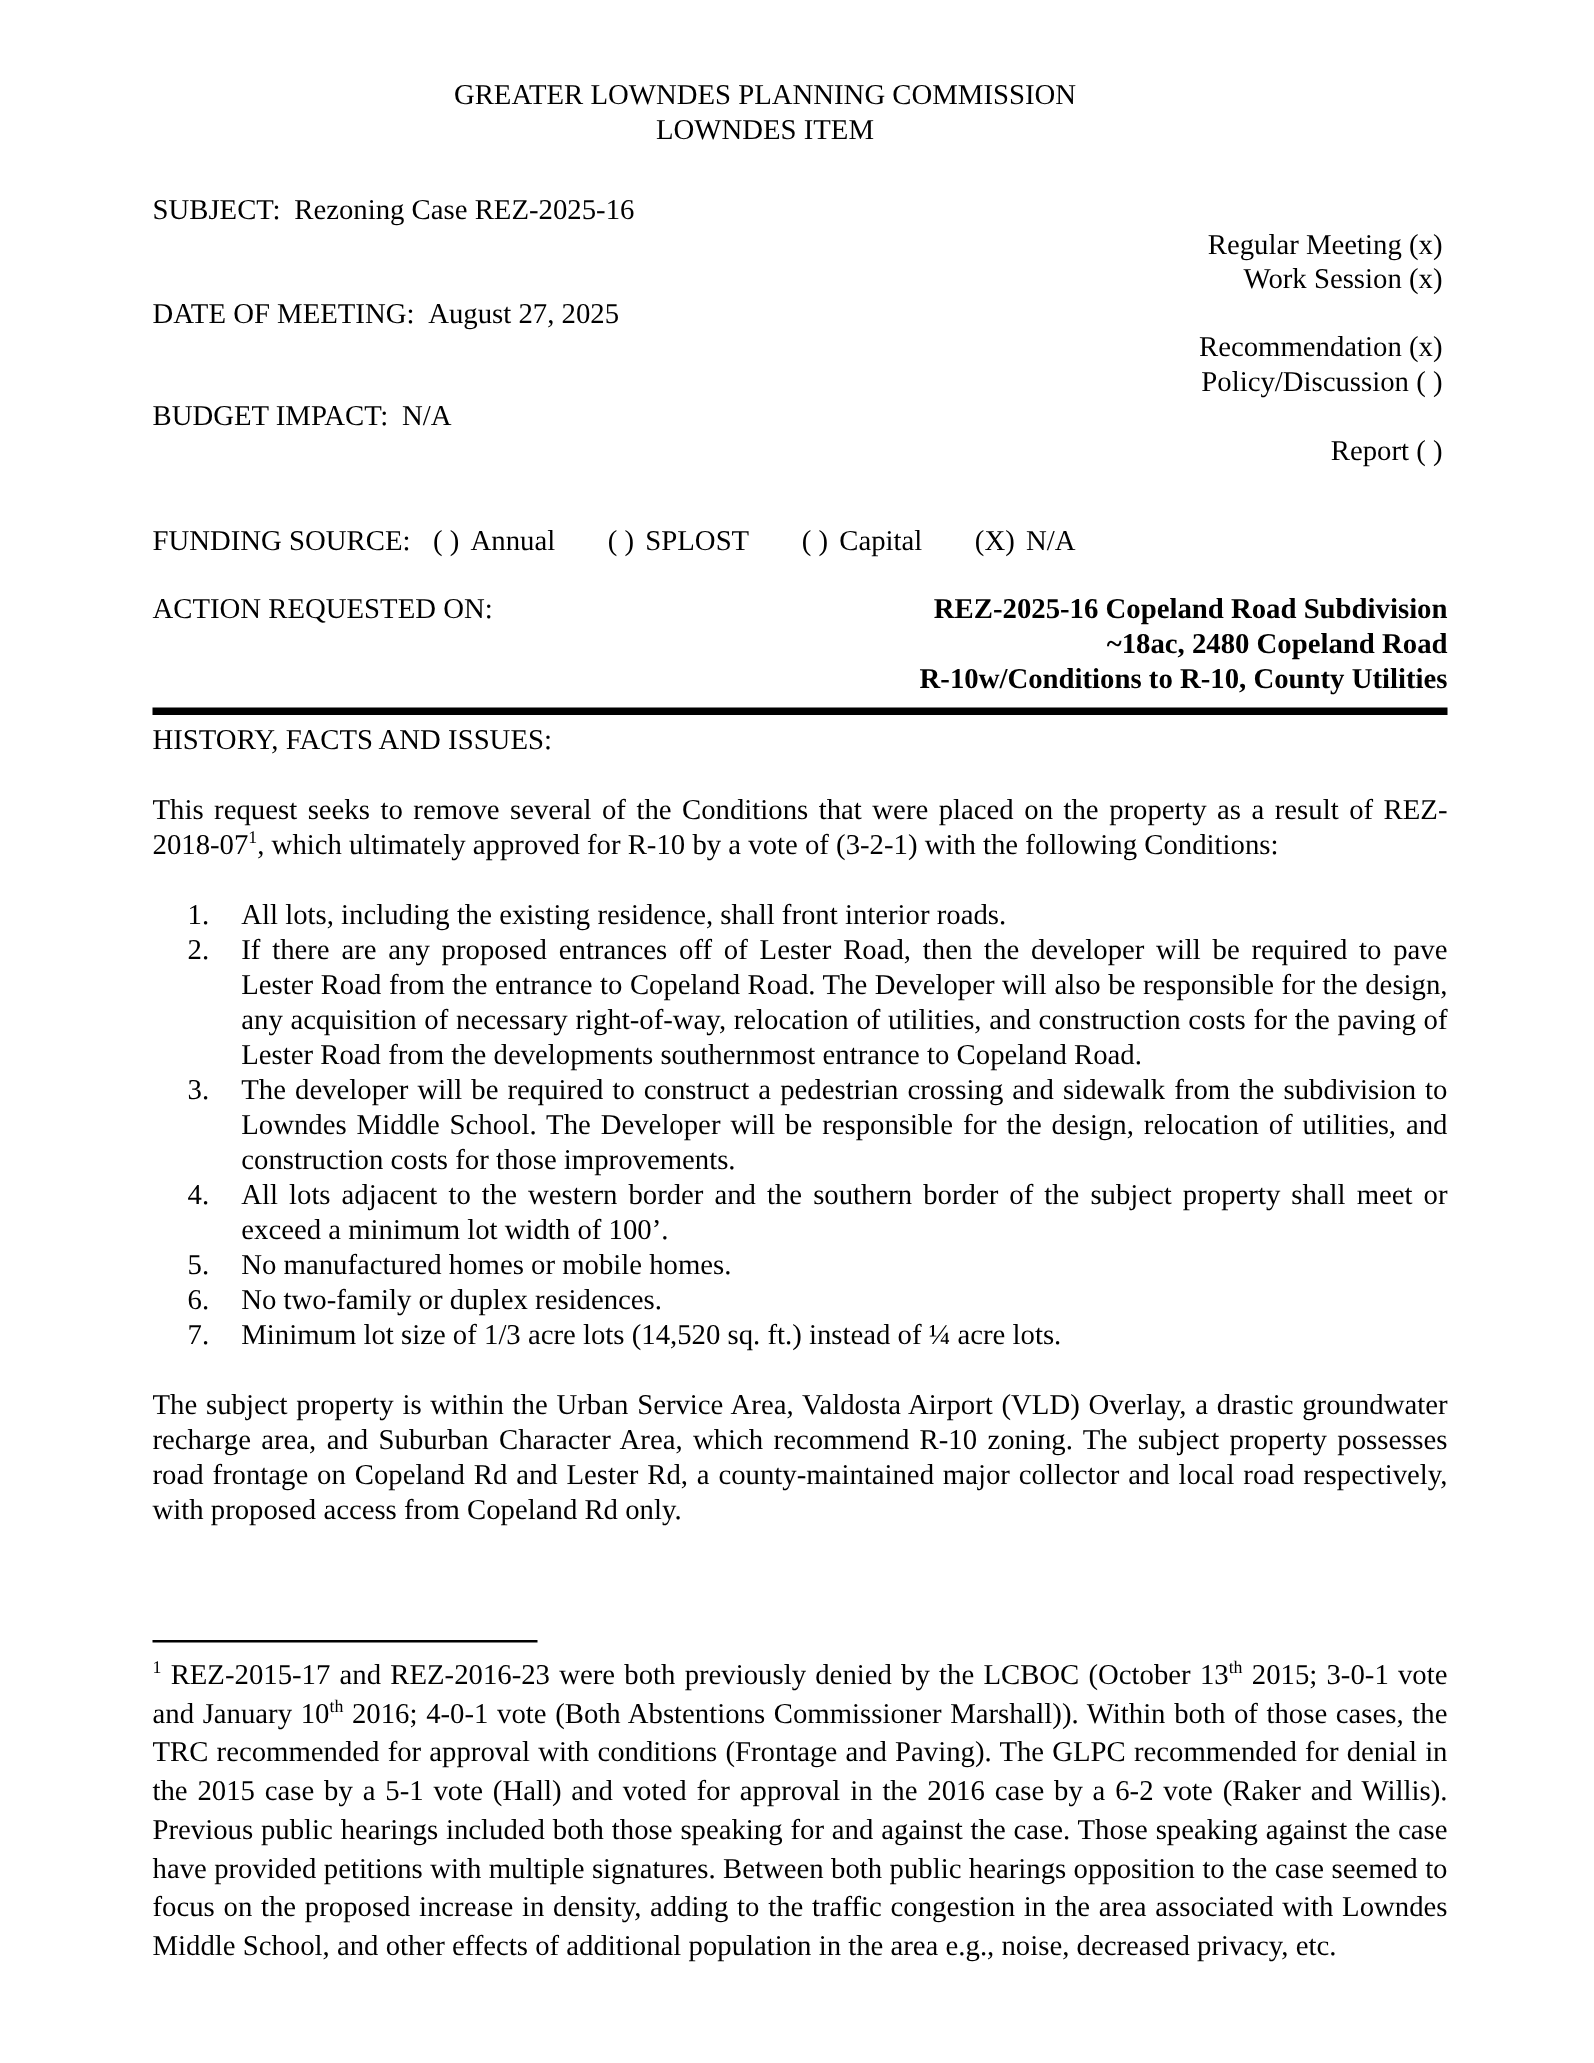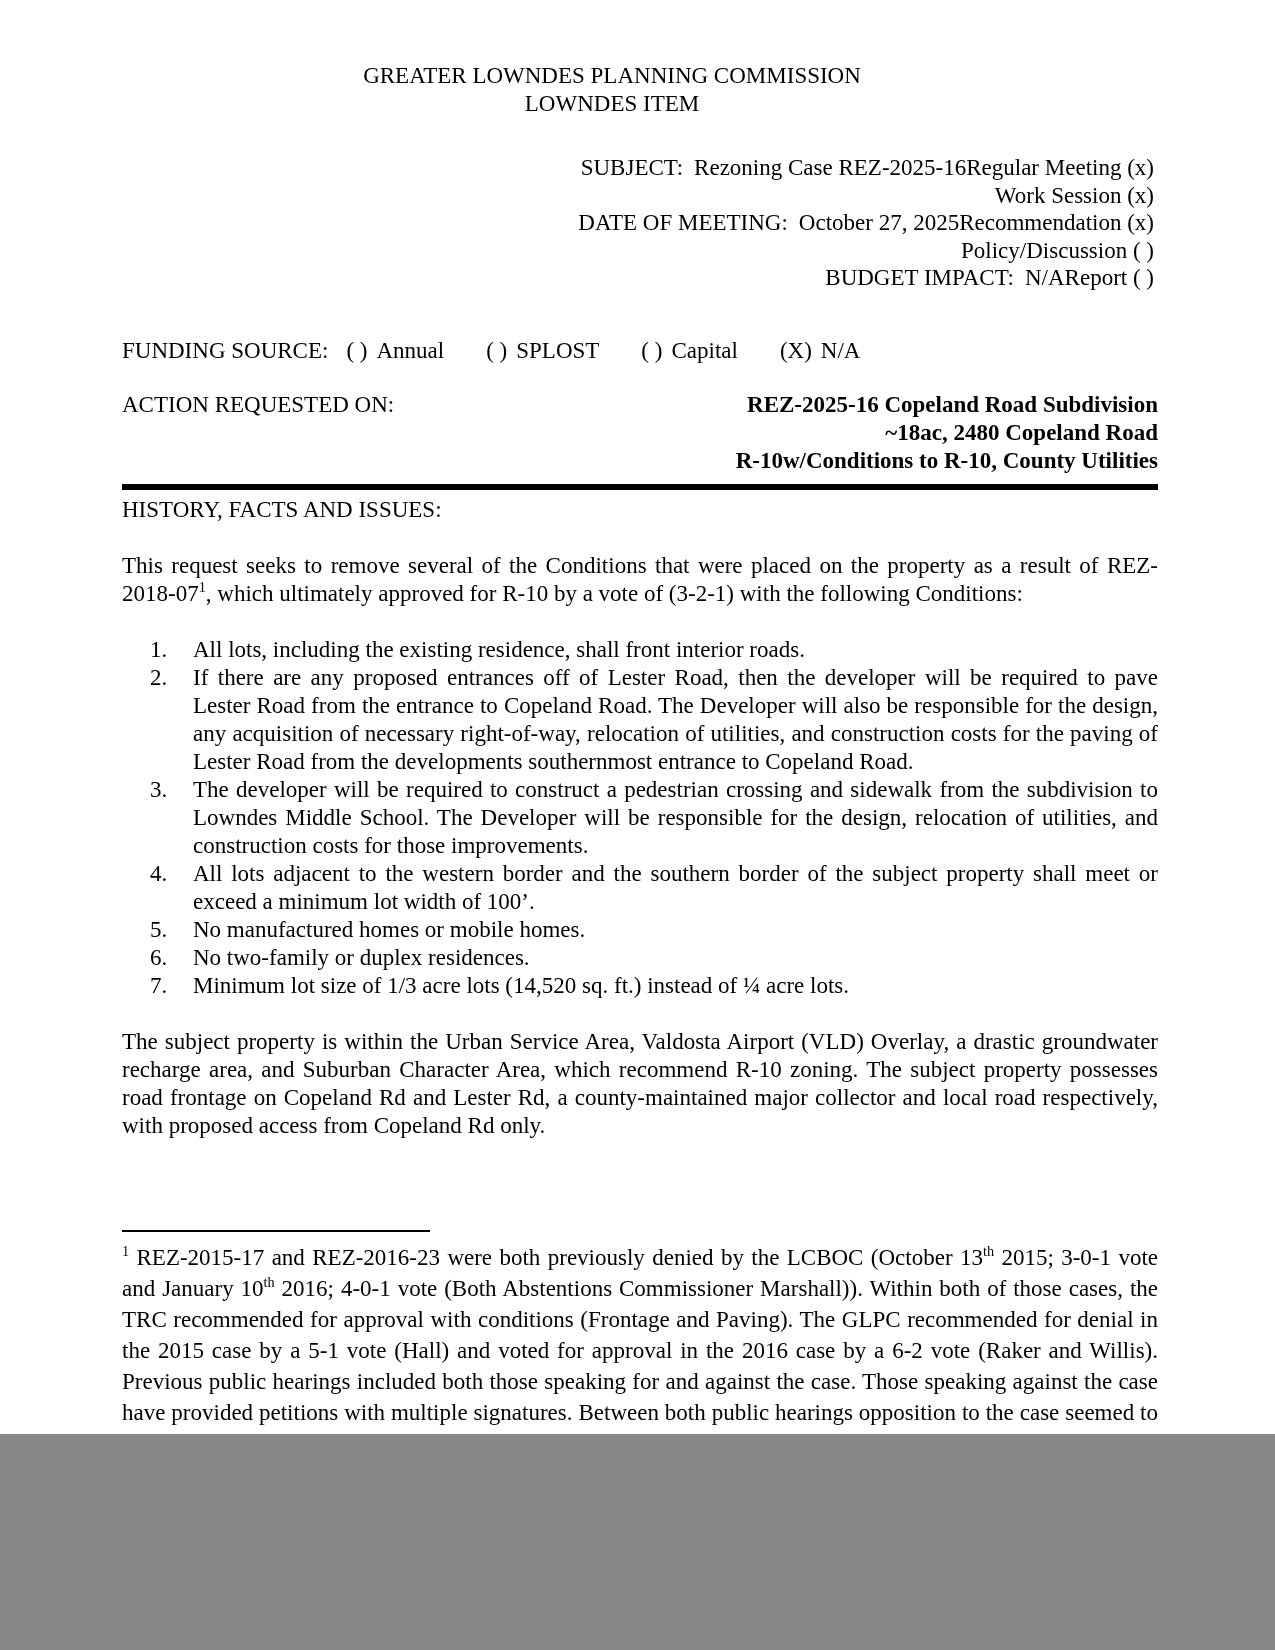--- a/index.html
+++ b/index.html
@@ -1,32 +1,32 @@
 <!DOCTYPE html>
 <html><head>
 <meta charset="utf-8">
 <style>
   html,body { margin:0; padding:0; background:#888; }
   .page {
     position: relative;
     width: 1275px;
-    height: 1434px;
+    height: 1650px;
     margin: 0 auto;
     background: #ffffff;
     color: #000000;
     font-family: "Liberation Serif", "DejaVu Serif", serif;
     font-size: 23px;
     line-height: 28px;
     box-sizing: border-box;
     padding: 62px 117px 40px 122px;
   }
   .doc-header { text-align: center; margin-bottom: 36px; padding-right: 56px; }
   .doc-header .title-line { line-height: 28px; }
 
-  .meta-row { display: flex; justify-content: flex-end; line-height: 27.5px; }
+  .meta-row { display: flex; justify-content: center; line-height: 27.5px; flex-direction: column; }
   .meta-left .lbl { margin-right: 11px; }
   .meta-right { text-align: right; padding-right: 4px; }
 
   .funding-row { margin-top: 45px; white-space: nowrap; }
   .funding-row .lbl { margin-right: 18px; }
   .funding-opt { margin-right: 42px; }
   .funding-opt .mark { margin-right: 9px; }
   .funding-opt:last-child { margin-right: 0; }
 
   .action-row { display: flex; margin-top: 26px; }
@@ -86,21 +86,21 @@
         <span class="lbl">SUBJECT:</span><span>Rezoning Case REZ-2025-16</span>
       </div>
       <div class="meta-right">Regular Meeting (x)</div>
     </div>
     <div class="meta-row">
       <div class="meta-left"></div>
       <div class="meta-right">Work Session (x)</div>
     </div>
     <div class="meta-row">
       <div class="meta-left">
-        <span class="lbl">DATE OF MEETING:</span><span>October 27, 2025</span>
+        <span class="lbl">DATE OF MEETING:</span><span>August 27, 2025</span>
       </div>
       <div class="meta-right">Recommendation (x)</div>
     </div>
     <div class="meta-row">
       <div class="meta-left"></div>
       <div class="meta-right">Policy/Discussion ( )</div>
     </div>
     <div class="meta-row">
       <div class="meta-left">
         <span class="lbl">BUDGET IMPACT:</span><span>N/A</span>

